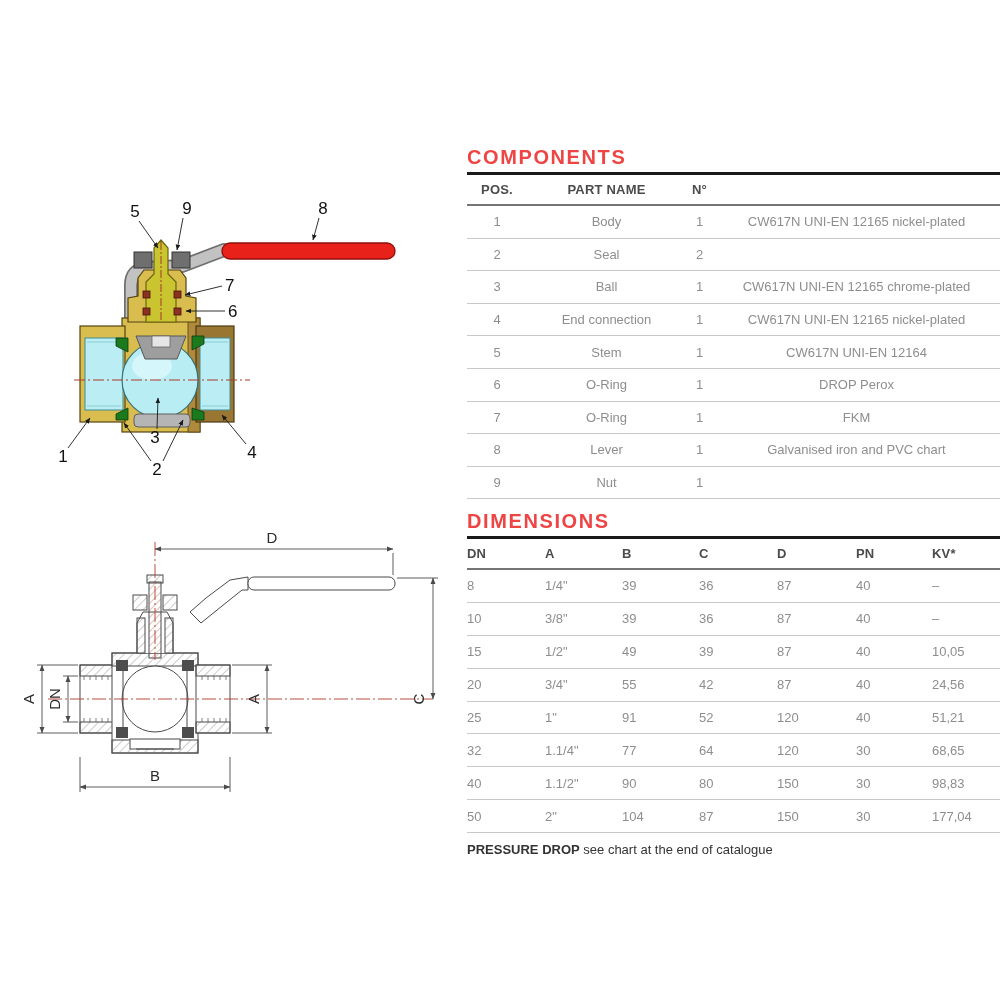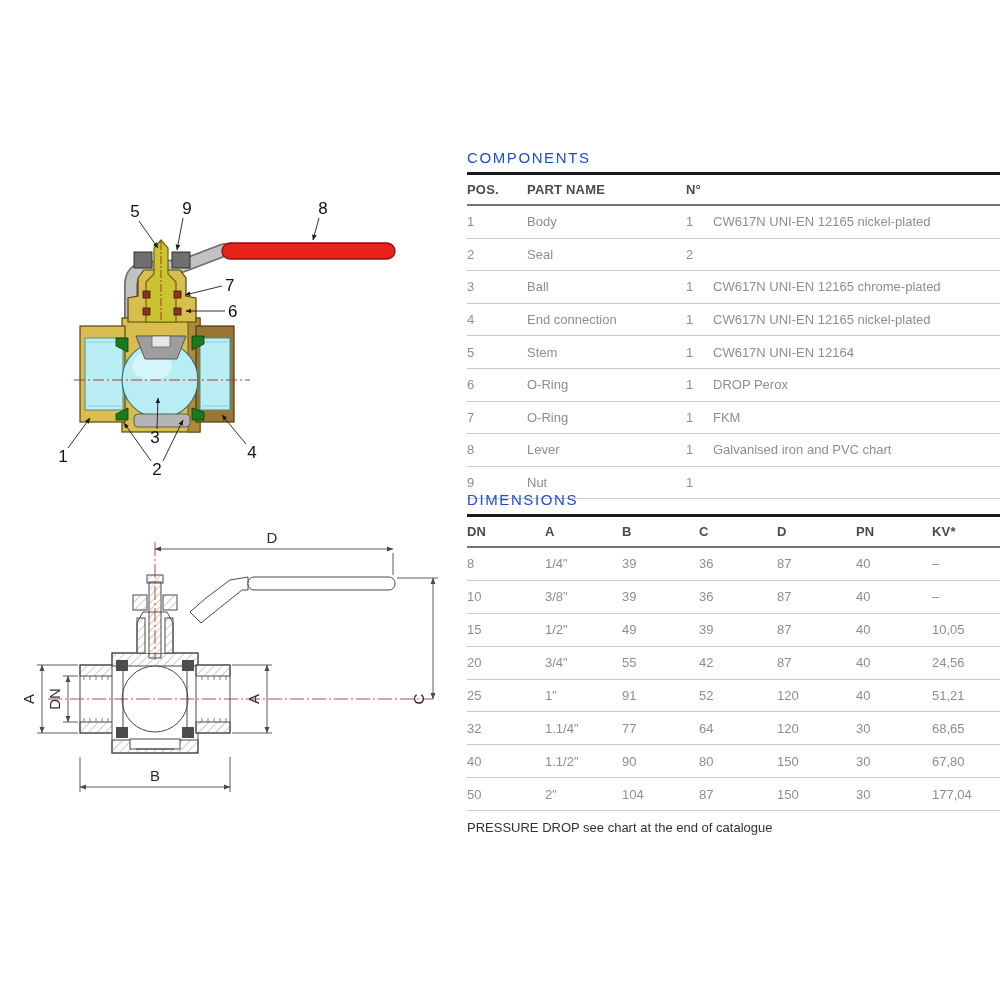--- a/index.html
+++ b/index.html
@@ -1,31 +1,31 @@
 <!DOCTYPE html>
 <html><head>
 <meta charset="utf-8">
 <style>
   html,body{margin:0;padding:0;background:#fff;}
   .canvas{position:relative;width:1000px;height:1000px;background:#ffffff;overflow:hidden;
           font-family:"Liberation Sans",sans-serif;}
   .fig{position:absolute;}
   
   .sec{position:absolute;left:467px;width:533px;}
-  .sec-title{font-size:15px;font-weight:400;letter-spacing:1.6px;color:#1d4ed8;line-height:15px;}
+  .sec-title{font-size:20px;font-weight:700;letter-spacing:1.6px;color:#ef4444;line-height:15px;}
   .rule{height:3px;background:#1a1a1a;margin-top:7px;}
   .thead{display:grid;align-items:center;height:29px;font-size:13px;font-weight:700;
          color:#4b4b4b;border-bottom:2px solid #757575;letter-spacing:.2px;}
   .trow{display:grid;align-items:center;height:31.6px;font-size:13px;font-weight:400;
         color:#8e8e8e;border-bottom:1px solid #c9c9c9;}
-  .g-comp{grid-template-columns:60px 159px 27px 1fr;}
+  .g-comp{grid-template-columns:60px 159px 27px 1fr;text-align:center;}
   .g-dim{grid-template-columns:78px 77px 77px 78px 79px 76px 1fr;}
   .cell{white-space:nowrap;overflow:hidden;}
   .note{margin-top:9px;font-size:13px;color:#333;}
-  .note .nb{font-weight:400;}
+  .note .nb{font-weight:700;}
   svg text{font-family:"Liberation Sans",sans-serif;}
 </style>
 </head>
 <body>
 
 <div class="canvas">
 
   <svg class="fig" style="left:30px;top:190px" width="400" height="300" viewBox="0 0 400 300">
     <defs>
       <marker id="calA" viewBox="0 0 10 10" refX="8.5" refY="5" markerWidth="7" markerHeight="7" orient="auto">
@@ -282,21 +282,21 @@
       <div class="cell">1</div>
       <div class="cell">Galvanised iron and PVC chart</div>
     </div>
     <div class="trow g-comp">
       <div class="cell">9</div>
       <div class="cell">Nut</div>
       <div class="cell">1</div>
     </div>
   </div>
 
-  <div class="sec" style="top:492px">
+  <div class="sec" style="top:514px">
     <div class="sec-title">DIMENSIONS</div>
     <div class="rule"></div>
     <div class="thead g-dim">
       <div class="cell">DN</div>
       <div class="cell">A</div>
       <div class="cell">B</div>
       <div class="cell">C</div>
       <div class="cell">D</div>
       <div class="cell">PN</div>
       <div class="cell">KV*</div>
@@ -355,21 +355,21 @@
       <div class="cell">30</div>
       <div class="cell">68,65</div>
     </div>
     <div class="trow g-dim" style="height:31.9px">
       <div class="cell">40</div>
       <div class="cell">1.1/2"</div>
       <div class="cell">90</div>
       <div class="cell">80</div>
       <div class="cell">150</div>
       <div class="cell">30</div>
-      <div class="cell">67,80</div>
+      <div class="cell">98,83</div>
     </div>
     <div class="trow g-dim" style="height:31.9px">
       <div class="cell">50</div>
       <div class="cell">2"</div>
       <div class="cell">104</div>
       <div class="cell">87</div>
       <div class="cell">150</div>
       <div class="cell">30</div>
       <div class="cell">177,04</div>
     </div>

